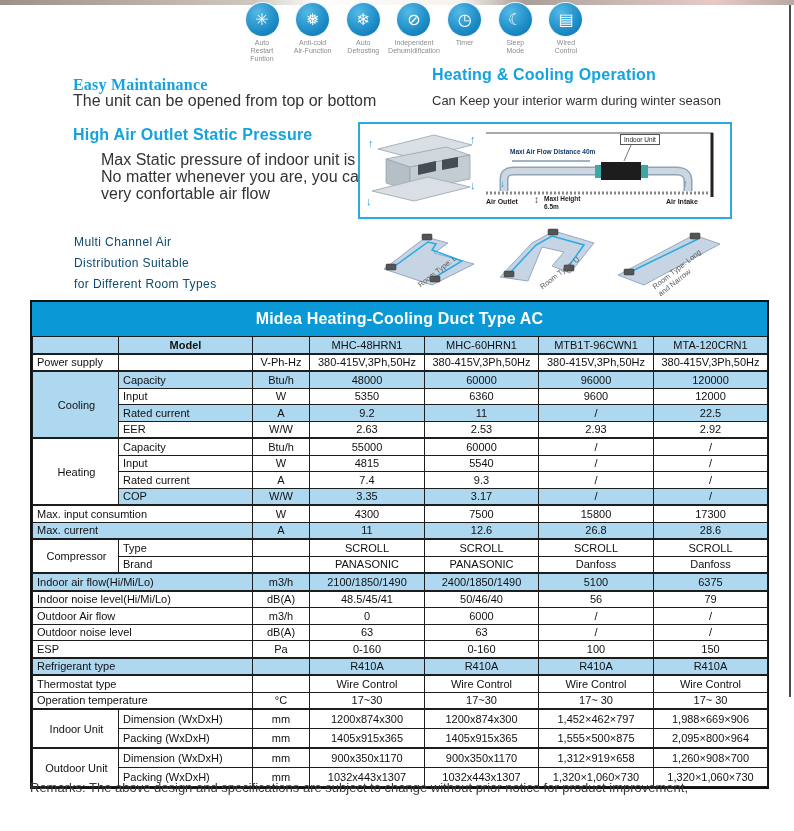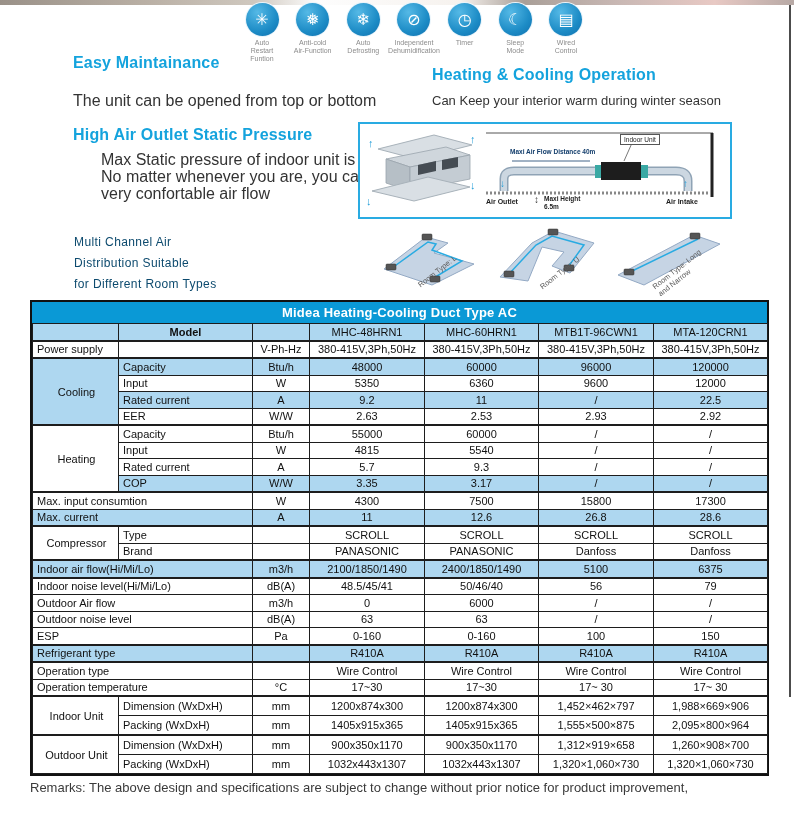--- a/index.html
+++ b/index.html
@@ -39,21 +39,21 @@
     font-size:6.5px;padding:0 3px;line-height:9px;}
   .b-arrow{position:absolute;color:#1e9cd8;font-weight:bold;font-size:10px;line-height:1;}
 
   
   .room{position:absolute;top:219px;}
   .room-label{position:absolute;font-size:7.5px;color:#5d5d5d;white-space:pre-line;line-height:1.15;
     transform:rotate(-38deg);transform-origin:left bottom;}
 
   
   .spec{position:absolute;left:30px;top:300px;width:735px;border:2px solid #111;background:#fff;}
-  .spec-title{height:21px;background:#0a99d6;color:#fff;font-size:13px;font-weight:bold;
+  .spec-title{height:34px;background:#0a99d6;color:#fff;font-size:16px;font-weight:bold;
     display:flex;align-items:center;justify-content:center;letter-spacing:.2px;}
   table.spec-t{width:100%;border-collapse:collapse;table-layout:fixed;}
   .spec-t td{border:1px solid #1d1d1d;font-size:11px;text-align:center;height:15.5px;
     padding:0 2px;overflow:hidden;white-space:nowrap;color:#111;}
   .spec-t tr.rb td{background:#aed7f0;}
   .spec-t tr.tk td{border-top-width:2px;}
   .spec-t tr.tall td{height:18px;}
   .spec-t td.lab{text-align:left;padding-left:4px;}
   .spec-t td.grp{text-align:center;padding-left:4px;vertical-align:middle;}
   .spec-t td.hm{font-weight:bold;}
@@ -98,21 +98,21 @@
 Mode</div>
     </div>
     <div class="feature">
       <div class="fcircle">▤</div>
       <div class="flabel">Wired
 Control</div>
     </div>
   </div>
 </div>
 
-<div class="h-cyan" style="left:73px;top:54px;">Easy Maintainance</div>
+<div class="h-cyan" style="left:73px;top:76px;font-family:Liberation Serif, serif;">Easy Maintainance</div>
 <div class="body-txt" style="left:73px;top:92px;">The unit can be opened from top or bottom</div>
 
 <div class="h-cyan" style="left:432px;top:66px;">Heating &amp; Cooling Operation</div>
 <div class="body-txt" style="left:432px;top:92px;font-size:13px;">Can Keep your interior warm during winter season</div>
 
 <div class="h-cyan" style="left:73px;top:126px;">High Air Outlet Static Pressure</div>
 <div class="body-txt" style="left:73px;top:151px;margin-left:28px;">Max Static pressure of indoor unit is 200 Pa
 No matter whenever you are, you can enjoy
 very confortable air flow</div>
 
@@ -269,21 +269,21 @@
           <td class="lab">Input</td>
           <td>W</td>
           <td>4815</td>
           <td>5540</td>
           <td>/</td>
           <td>/</td>
         </tr>
         <tr>
           <td class="lab">Rated current</td>
           <td>A</td>
-          <td>5.7</td>
+          <td>7.4</td>
           <td>9.3</td>
           <td>/</td>
           <td>/</td>
         </tr>
         <tr class="rb">
           <td class="lab">COP</td>
           <td>W/W</td>
           <td>3.35</td>
           <td>3.17</td>
           <td>/</td>
@@ -364,21 +364,21 @@
         </tr>
         <tr class="rb tk">
           <td colspan="2" class="lab">Refrigerant type</td>
           <td></td>
           <td>R410A</td>
           <td>R410A</td>
           <td>R410A</td>
           <td>R410A</td>
         </tr>
         <tr class="tk">
-          <td colspan="2" class="lab">Operation type</td>
+          <td colspan="2" class="lab">Thermostat type</td>
           <td></td>
           <td>Wire Control</td>
           <td>Wire Control</td>
           <td>Wire Control</td>
           <td>Wire Control</td>
         </tr>
         <tr>
           <td colspan="2" class="lab">Operation temperature</td>
           <td>°C</td>
           <td>17~30</td>

